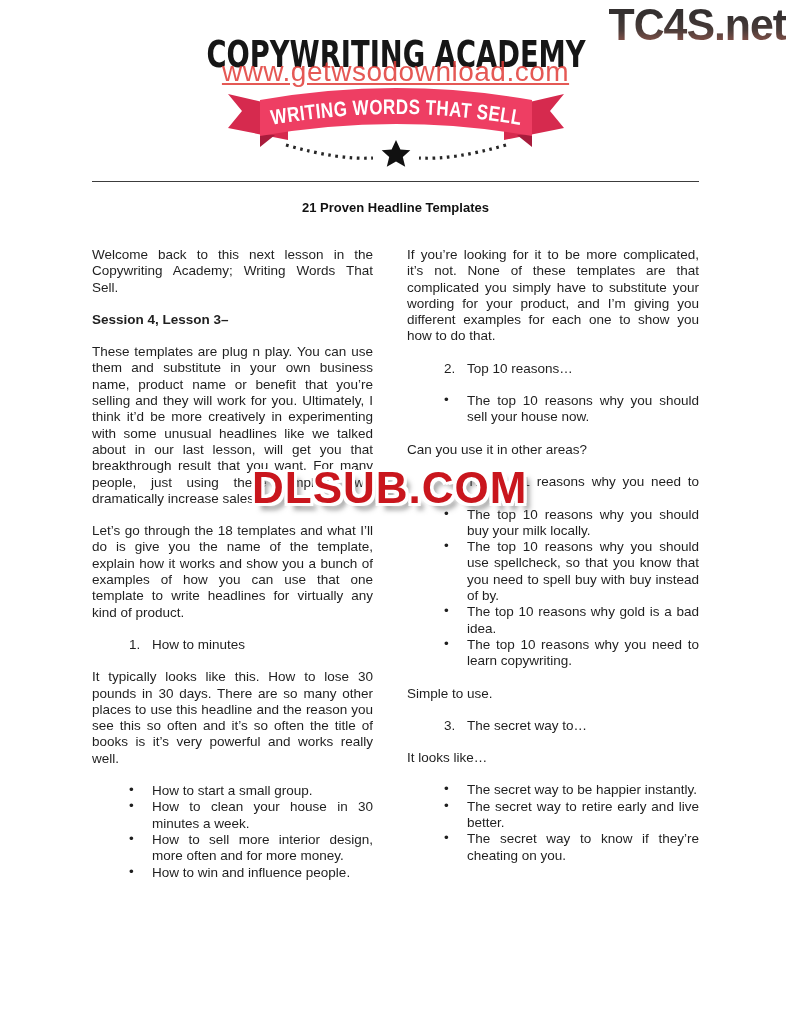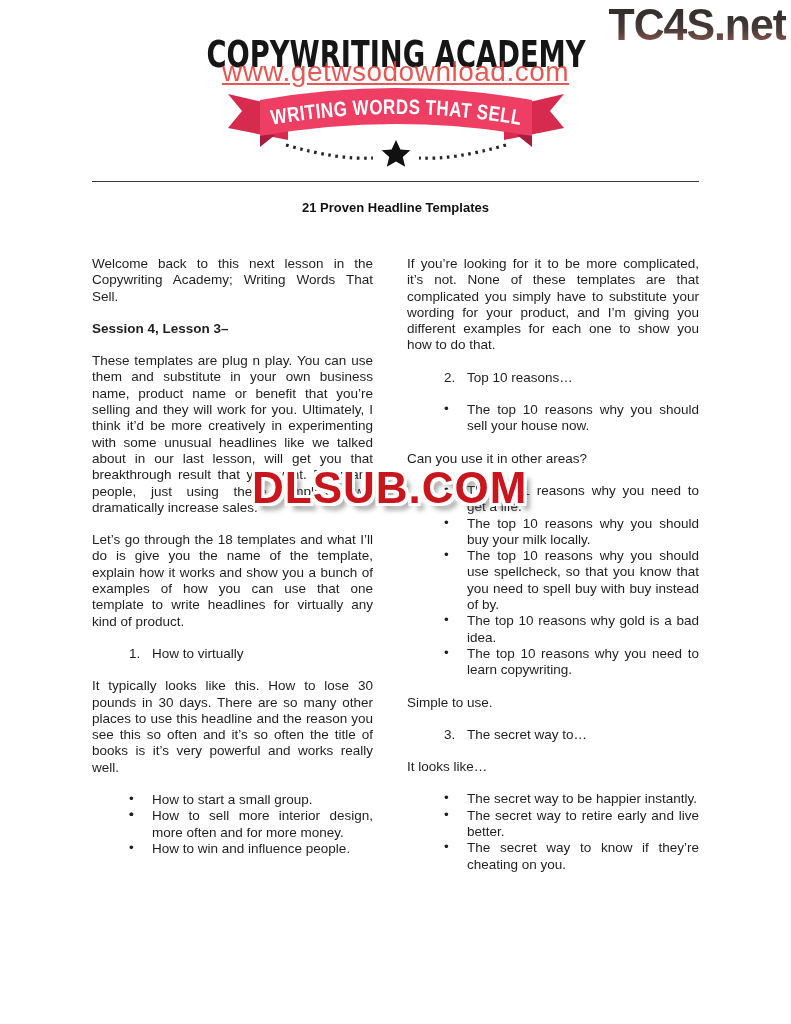--- a/index.html
+++ b/index.html
@@ -91,21 +91,21 @@
   
   .col {
     position: absolute;
     top: 247px;
     font-size: 13.5px;
     line-height: 16.3px;
     text-align: justify;
   }
   .col-left  { left: 92px;  width: 281px; }
   .col-right { left: 407px; width: 292px; }
-  .col p { margin: 9px 0 16px; }
+  .col p { margin: 0 0 16px; }
   .col .heading { font-weight: bold; }
   .numbered {
     position: relative;
     padding-left: 60px;
     margin: 0 0 16px;
     text-align: left;
   }
   .numbered .num { position: absolute; left: 37px; }
   .bullet-list { margin: 0 0 16px; }
   .bullet {
@@ -179,30 +179,31 @@
   <div class="rule rule-top"></div>
   <div class="doc-title">21 Proven Headline Templates</div>
 
   <div class="col col-left">
     <p>Welcome back to this next lesson in the Copywriting Academy; Writing Words That Sell.</p>
     <p class="heading">Session 4, Lesson 3–</p>
     <p>These templates are plug n play. You can use them and substitute in your own business name, product name or benefit that you’re selling and they will work for you. Ultimately, I think it’d be more creatively in experimenting with some unusual headlines like we talked about in our last lesson, will get you that breakthrough result that you want. For many people, just using these templates will dramatically increase sales.</p>
     <p>Let’s go through the 18 templates and what I’ll do is give you the name of the template, explain how it works and show you a bunch of examples of how you can use that one template to write headlines for virtually any kind of product.</p>
     <div class="numbered">
       <span class="num">1.</span>
-      <span>How to virtually</span>
+      <span>How to minutes</span>
     </div>
     <p>It typically looks like this. How to lose 30 pounds in 30 days. There are so many other places to use this headline and the reason you see this so often and it’s so often the title of books is it’s very powerful and works really well.</p>
     <div class="bullet-list">
       <div class="bullet">
         <span class="dot">•</span>
         <span>How to start a small group.</span>
       </div>
       <div class="bullet">
         <span class="dot">•</span>
+        <span>How to clean your house in 30 minutes a week.</span>
       </div>
       <div class="bullet">
         <span class="dot">•</span>
         <span>How to sell more interior design, more often and for more money.</span>
       </div>
       <div class="bullet">
         <span class="dot">•</span>
         <span>How to win and influence people.</span>
       </div>
     </div>

